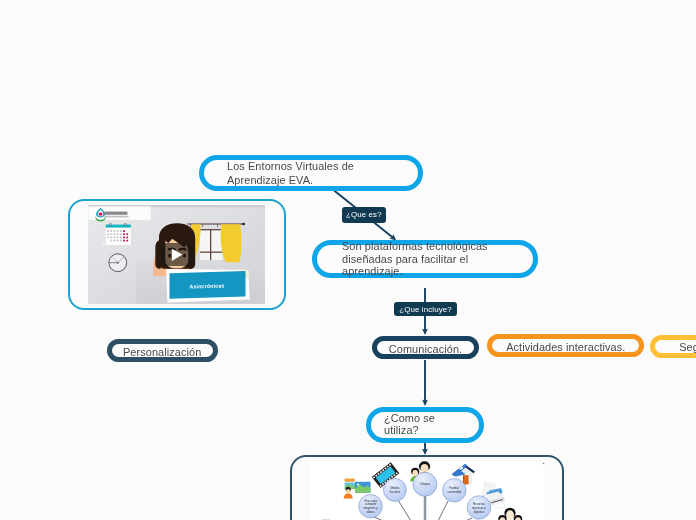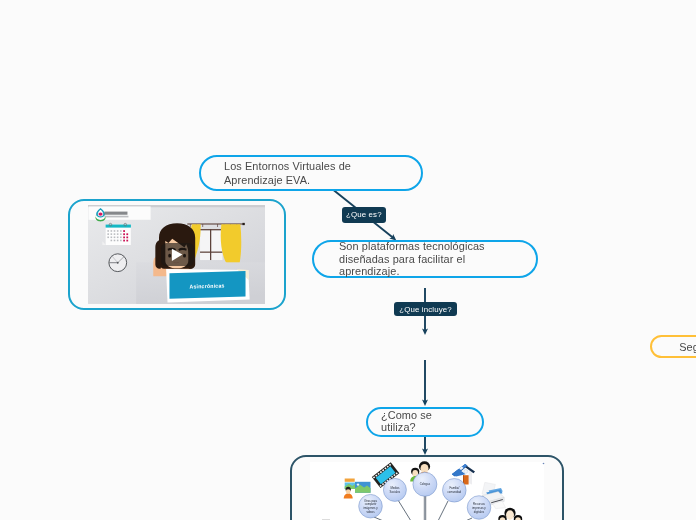--- a/index.html
+++ b/index.html
@@ -4,21 +4,21 @@
 <style>
   html,body{margin:0;padding:0;}
   body{width:696px;height:520px;background:#fbfbfb;overflow:hidden;
        font-family:"Liberation Sans",sans-serif;-webkit-font-smoothing:antialiased;}
   #stage{position:relative;width:696px;height:520px;background:#fbfbfb;}
 
   svg.edges{position:absolute;left:0;top:0;width:696px;height:520px;overflow:visible;}
 
   .node{position:absolute;box-sizing:border-box;display:flex;align-items:center;
         justify-content:flex-start;background:#fbfbfb;border-radius:999px;
-        border:2px solid #0ea5e9;color:#494949;}
+        border:5px solid #0ea5e9;color:#494949;}
   .node .tx{display:block;line-height:11.6px;letter-spacing:.1px;}
 
   .tag{position:absolute;box-sizing:border-box;display:flex;align-items:center;
        justify-content:center;background:#103a52;border-radius:3px;color:#fff;
        font-size:7.9px;letter-spacing:.12px;}
 
   .frame{position:absolute;box-sizing:border-box;border-radius:14px;overflow:hidden;}
 
   
   .node{font-size:10.9px;letter-spacing:.45px;}
@@ -85,20 +85,29 @@
     <span class="tx">¿Como se utiliza?</span>
   </div>
 
   <div class="tag" id="t0">
     <span>¿Que es?</span>
   </div>
   <div class="tag" id="t1">
     <span>¿Que incluye?</span>
   </div>
 
+  <div class="node pill" id="f0">
+    <span class="tx">Personalización</span>
+  </div>
+  <div class="node pill" id="f2">
+    <span class="tx">Comunicación.</span>
+  </div>
+  <div class="node pill" id="f3">
+    <span class="tx">Actividades interactivas.</span>
+  </div>
   <div class="node pill" id="f4">
     <span class="tx">Seguimiento</span>
   </div>
 
   <div class="frame" id="videocard">
     <svg id="vidsvg" viewBox="0 0 179 100" width="177" height="99">
       <defs>
         <linearGradient id="wallg" x1="0" y1="0" x2="0.85" y2="0.9">
           <stop offset="0" stop-color="#e9eaec"></stop>
           <stop offset="0.5" stop-color="#dedfe2"></stop>

